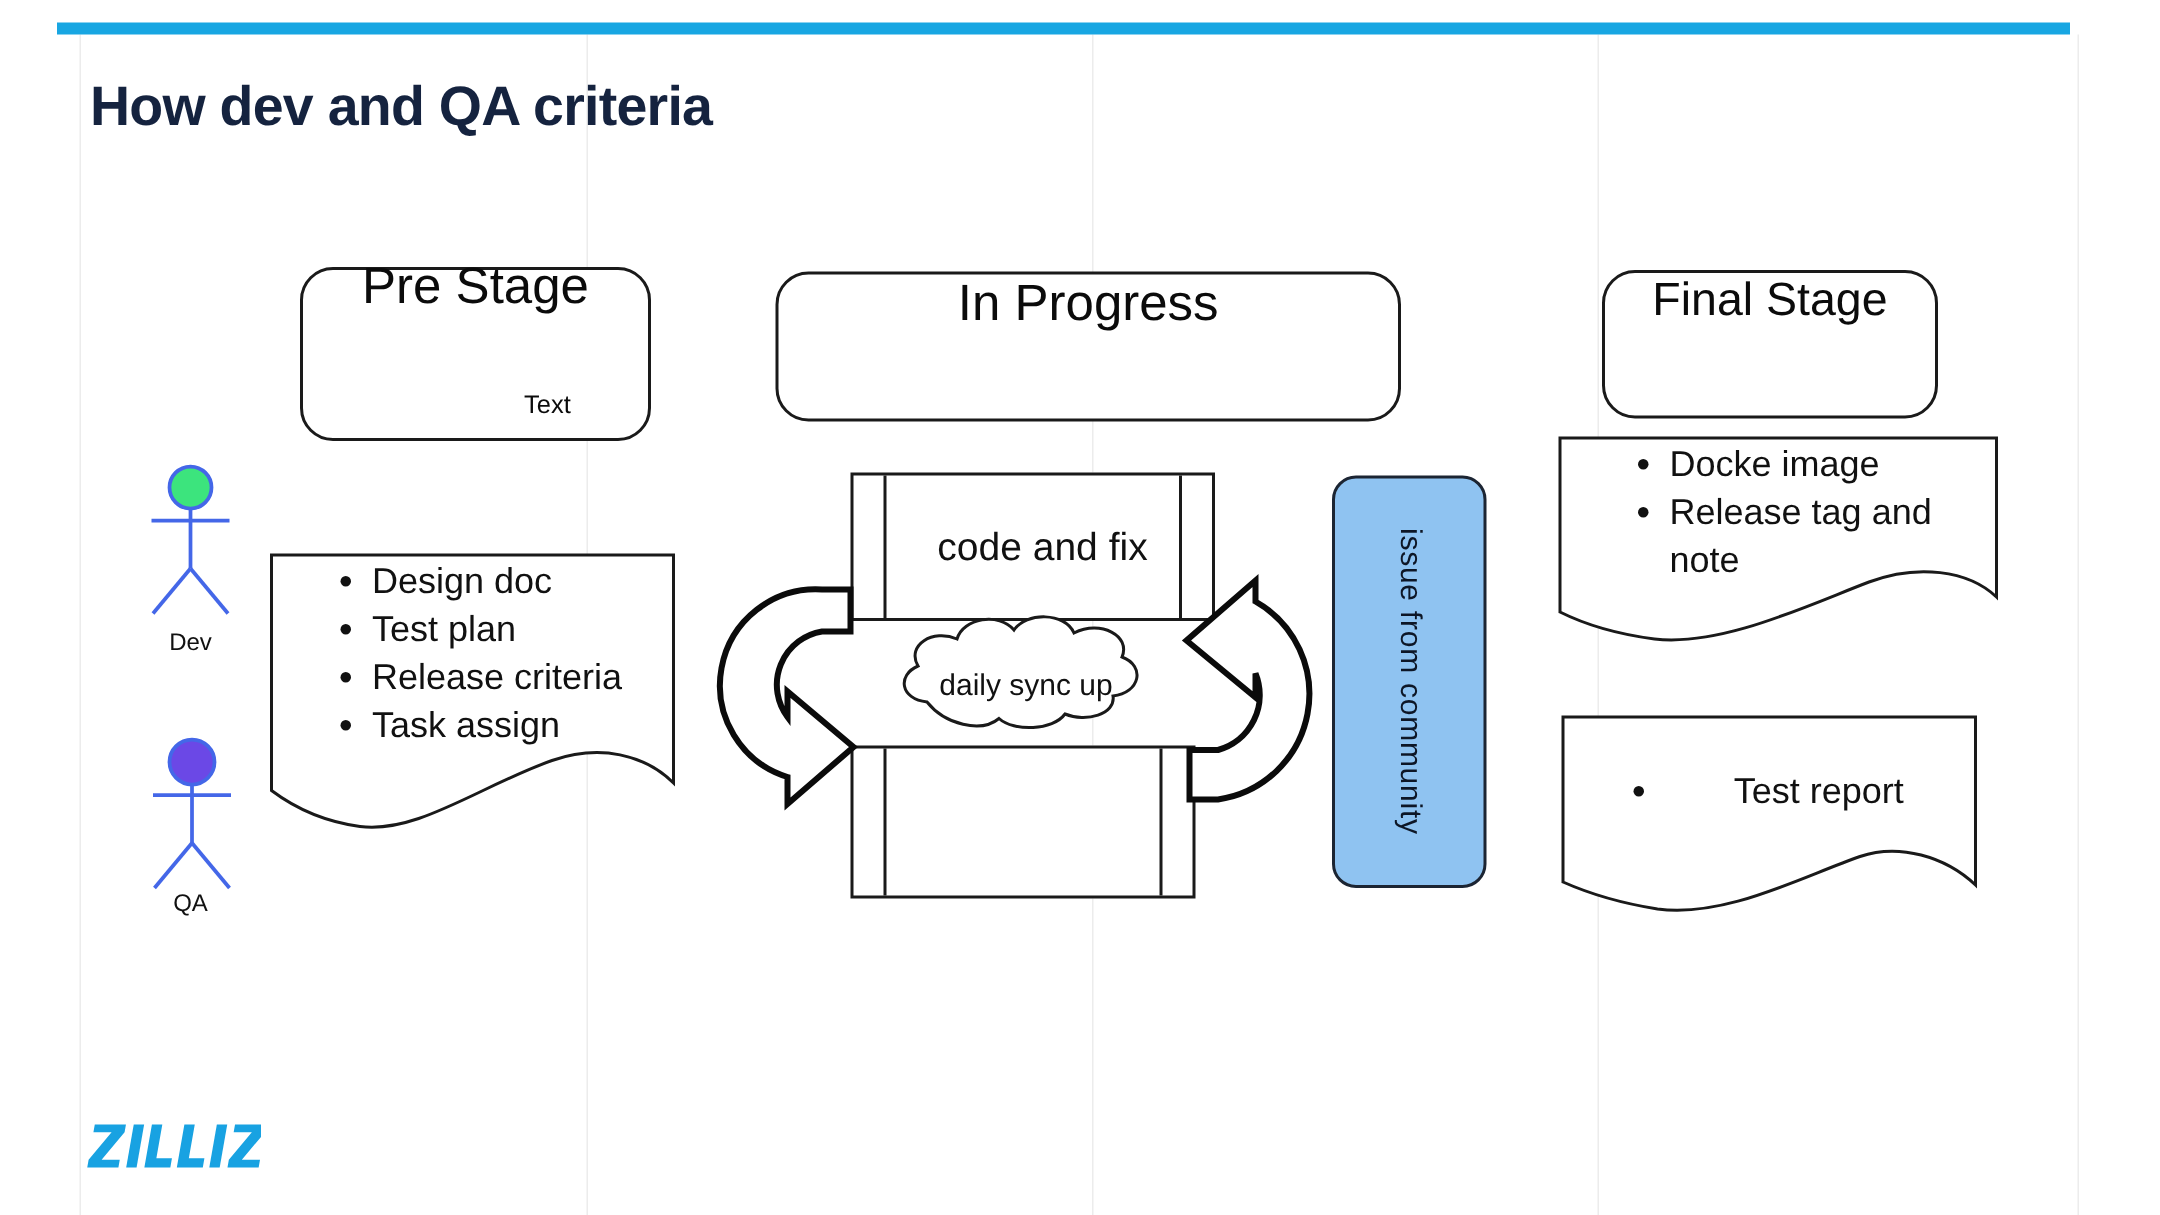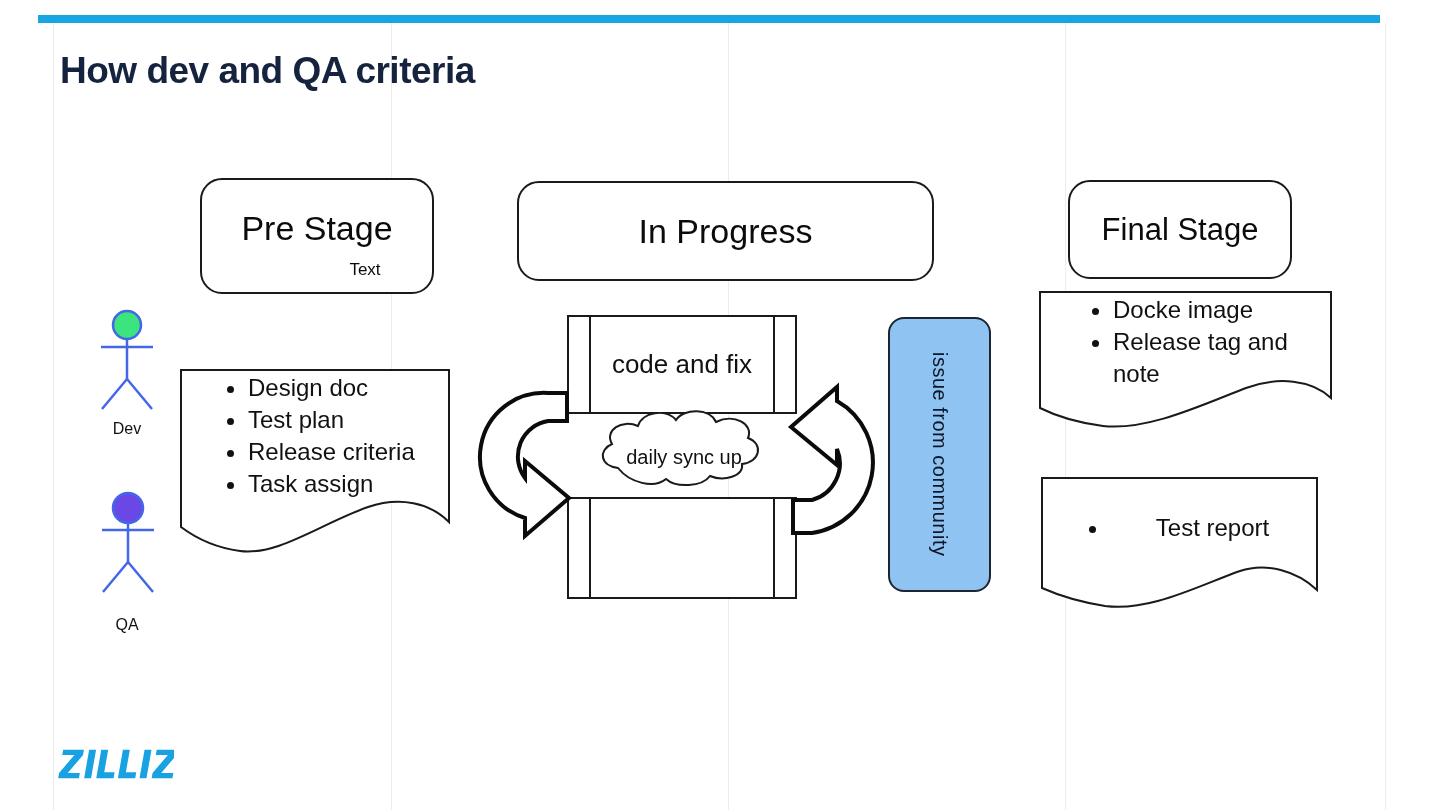--- a/index.html
+++ b/index.html
@@ -9,33 +9,33 @@
   }
   .colline{position:absolute;top:23px;bottom:0;width:1px;background:#ececec;}
   #topbar{position:absolute;left:38px;top:15px;width:1342px;height:8px;background:#18a6e2;}
   #title{
     position:absolute;left:60px;top:50px;margin:0;
     font-size:37px;font-weight:bold;color:#15233f;letter-spacing:-0.5px;
   }
   
   .stage{
     position:absolute;border:2px solid #1a1a1a;border-radius:22px;background:#fff;
-    display:flex;align-items:center;justify-content:center;font-size:34px;color:#0b0b0b;
+    display:flex;justify-content:center;font-size:34px;color:#0b0b0b;
   }
   #stage-pre{left:200px;top:178px;width:230px;height:112px;}
   #stage-pre .main{position:relative;top:-8px;}
   #stage-pre .sub{position:absolute;left:163px;top:80px;transform:translateX(-50%);font-size:17px;}
   #stage-prog{left:517px;top:181px;width:413px;height:96px;}
   #stage-final{left:1068px;top:180px;width:220px;height:95px;font-size:31px;}
   
   .procbox{
     position:absolute;left:567px;width:226px;border:2px solid #1a1a1a;background:#fff;
     display:flex;align-items:center;justify-content:center;font-size:26px;
   }
-  #box-code{top:315px;height:95px;}
+  #box-code{top:315px;height:95px;padding-left:13px;}
   #box-test{top:497px;height:98px;}
   .procbox .vline{position:absolute;top:0;bottom:0;width:2px;background:#1a1a1a;}
   .vline.l{left:20px;} .vline.r{right:20px;}
   
   #bluebox{
     position:absolute;left:888px;top:317px;width:99px;height:271px;
     background:#8fc3f1;border:2px solid #1c2533;border-radius:16px;
     display:flex;align-items:center;justify-content:center;
   }
   #bluebox .vtext{writing-mode:vertical-rl;font-size:20px;color:#0d1626;letter-spacing:0.5px;}
@@ -44,21 +44,21 @@
   
   .doclist{position:absolute;margin:0;padding:0 0 0 45px;font-size:24px;line-height:32px;list-style:disc;}
   #predoc-list{left:203px;top:372px;width:225px;}
   #findoc1-list{left:1068px;top:294px;width:205px;}
   #findoc2-list{left:1065px;top:512px;width:205px;text-align:center;}
   
   #cloud-label{position:absolute;left:603px;top:446px;width:162px;text-align:center;font-size:20px;}
   
   .actor-label{position:absolute;transform:translateX(-50%);font-size:16px;}
   #dev-label{left:127px;top:420px;}
-  #qa-label{left:127px;top:616px;text-align:center;}
+  #qa-label{left:127px;top:594px;text-align:center;}
   
   #logo{position:absolute;left:58px;top:746px;width:116px;height:36px;}
 </style>
 </head>
 <body>
 
 <div class="colline" style="left:53px"></div>
 <div class="colline" style="left:391px"></div>
 <div class="colline" style="left:728px"></div>
 <div class="colline" style="left:1065px"></div>

